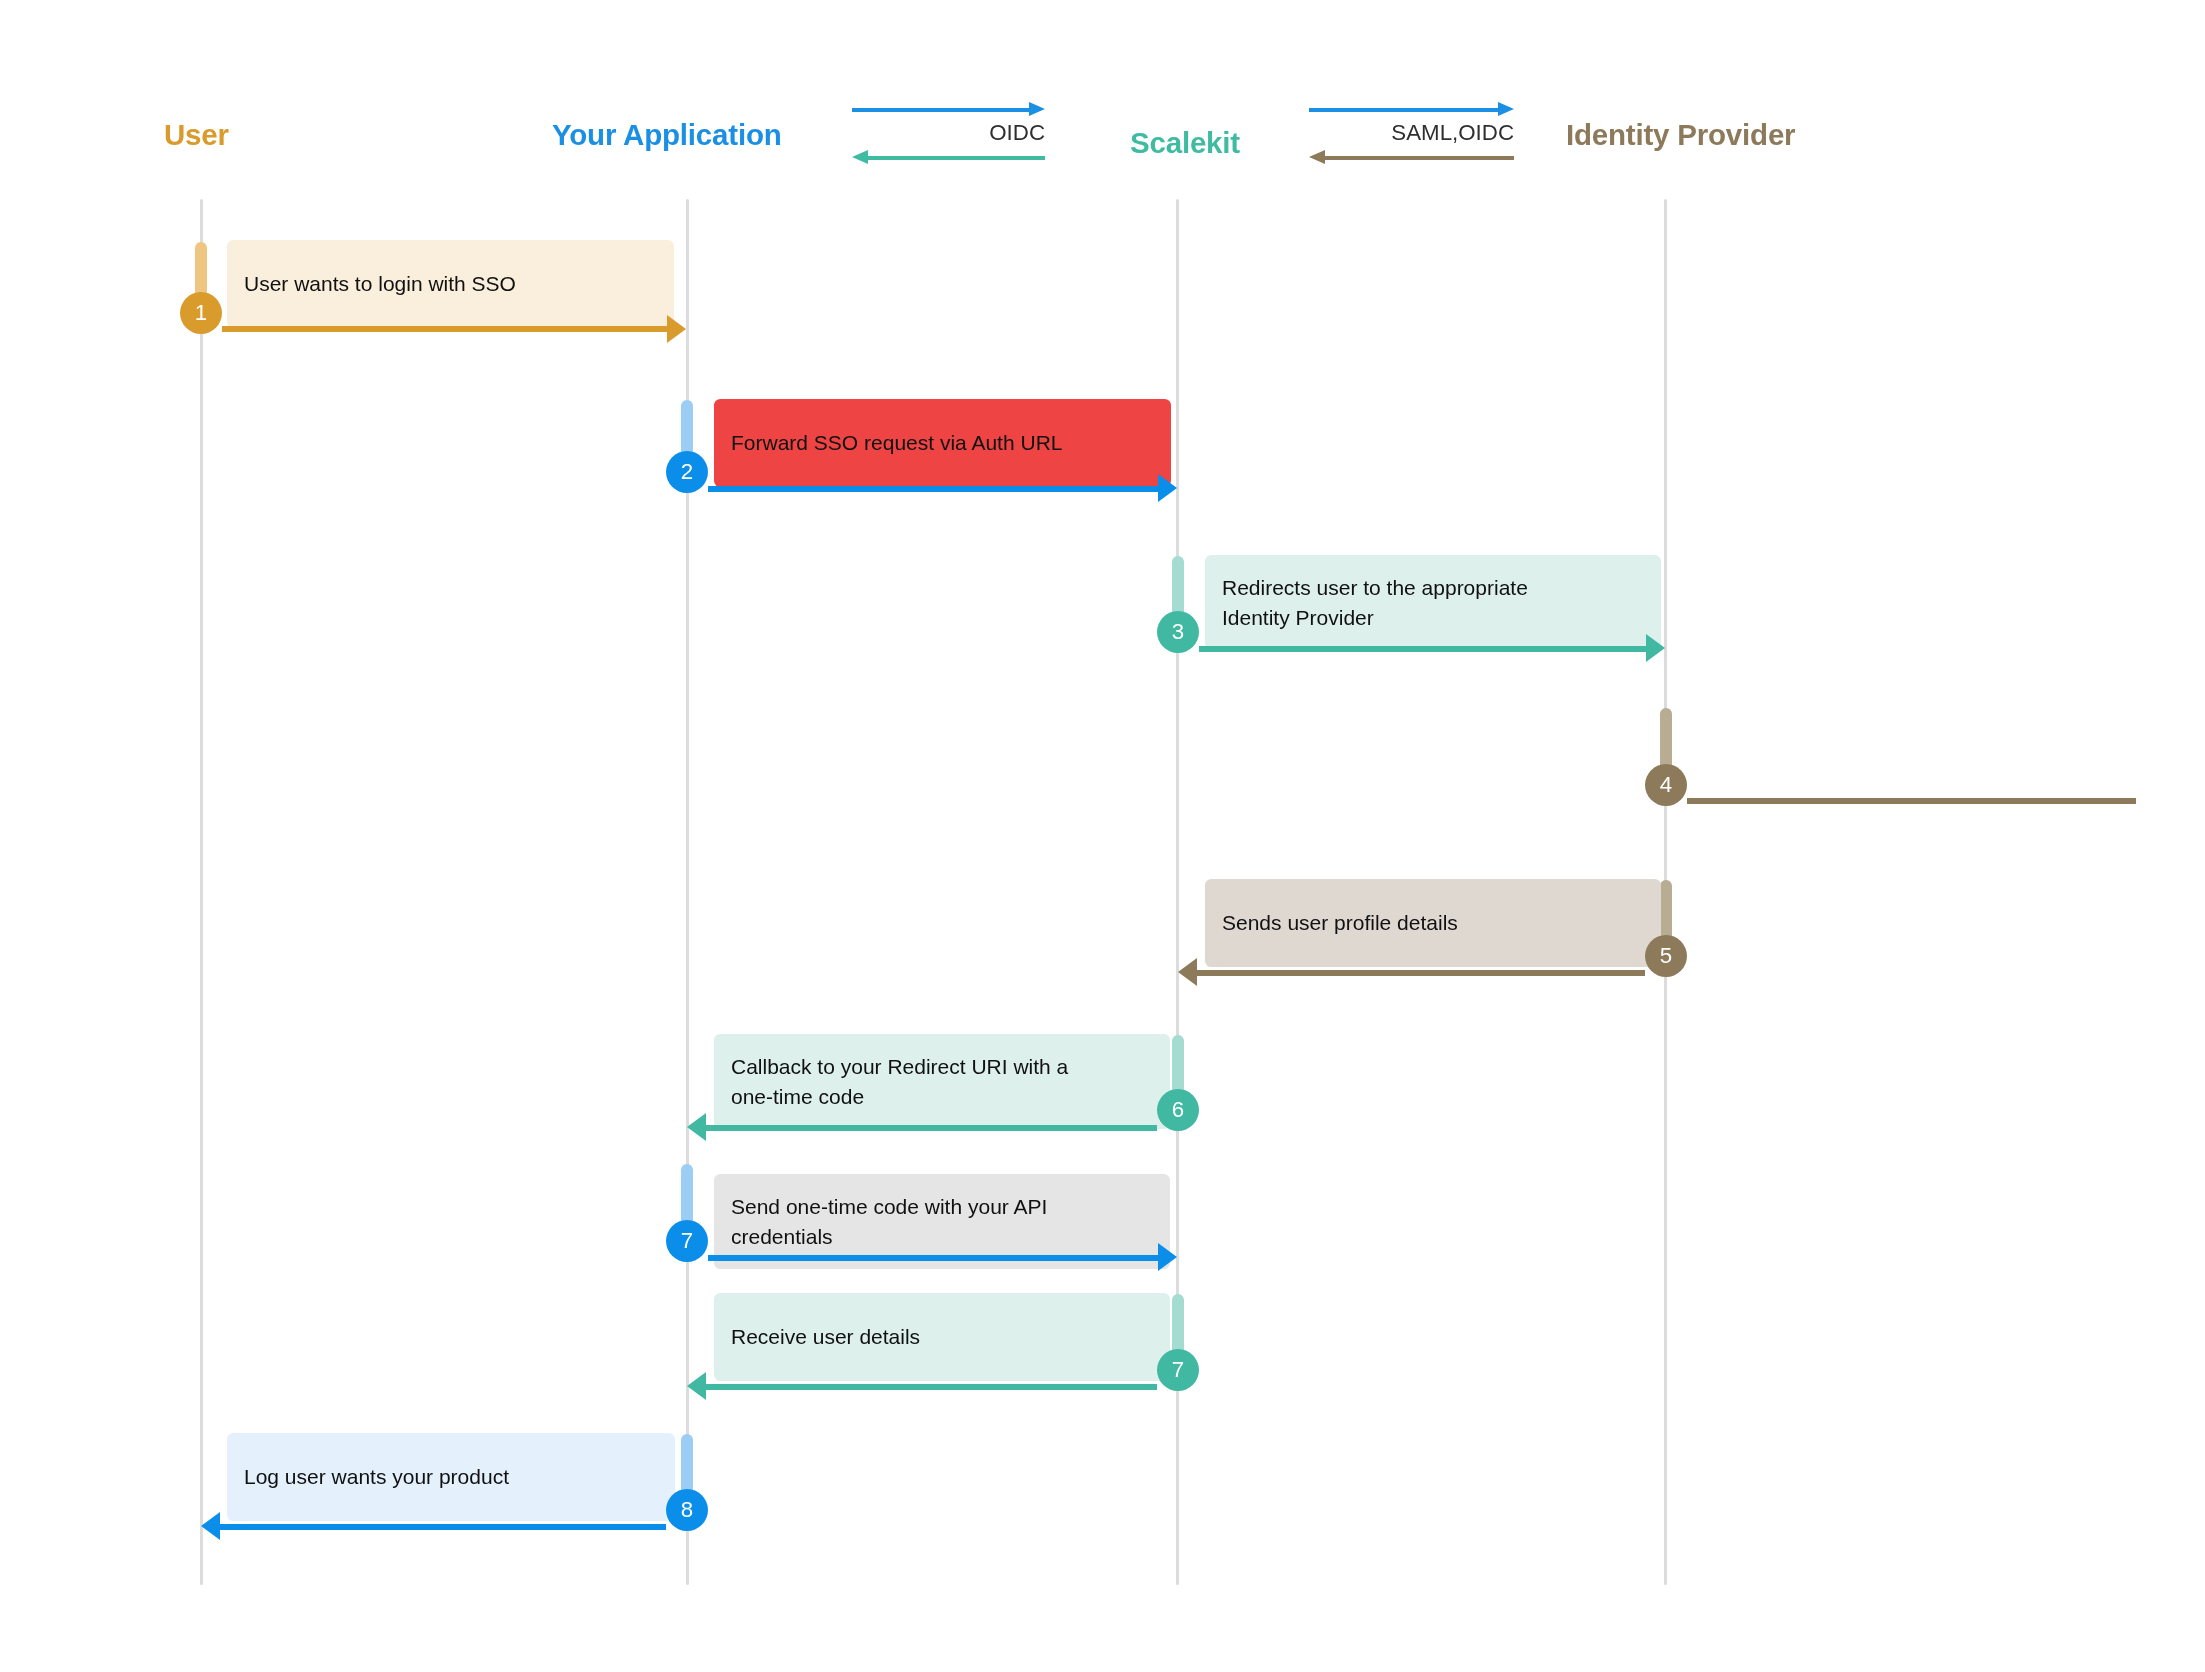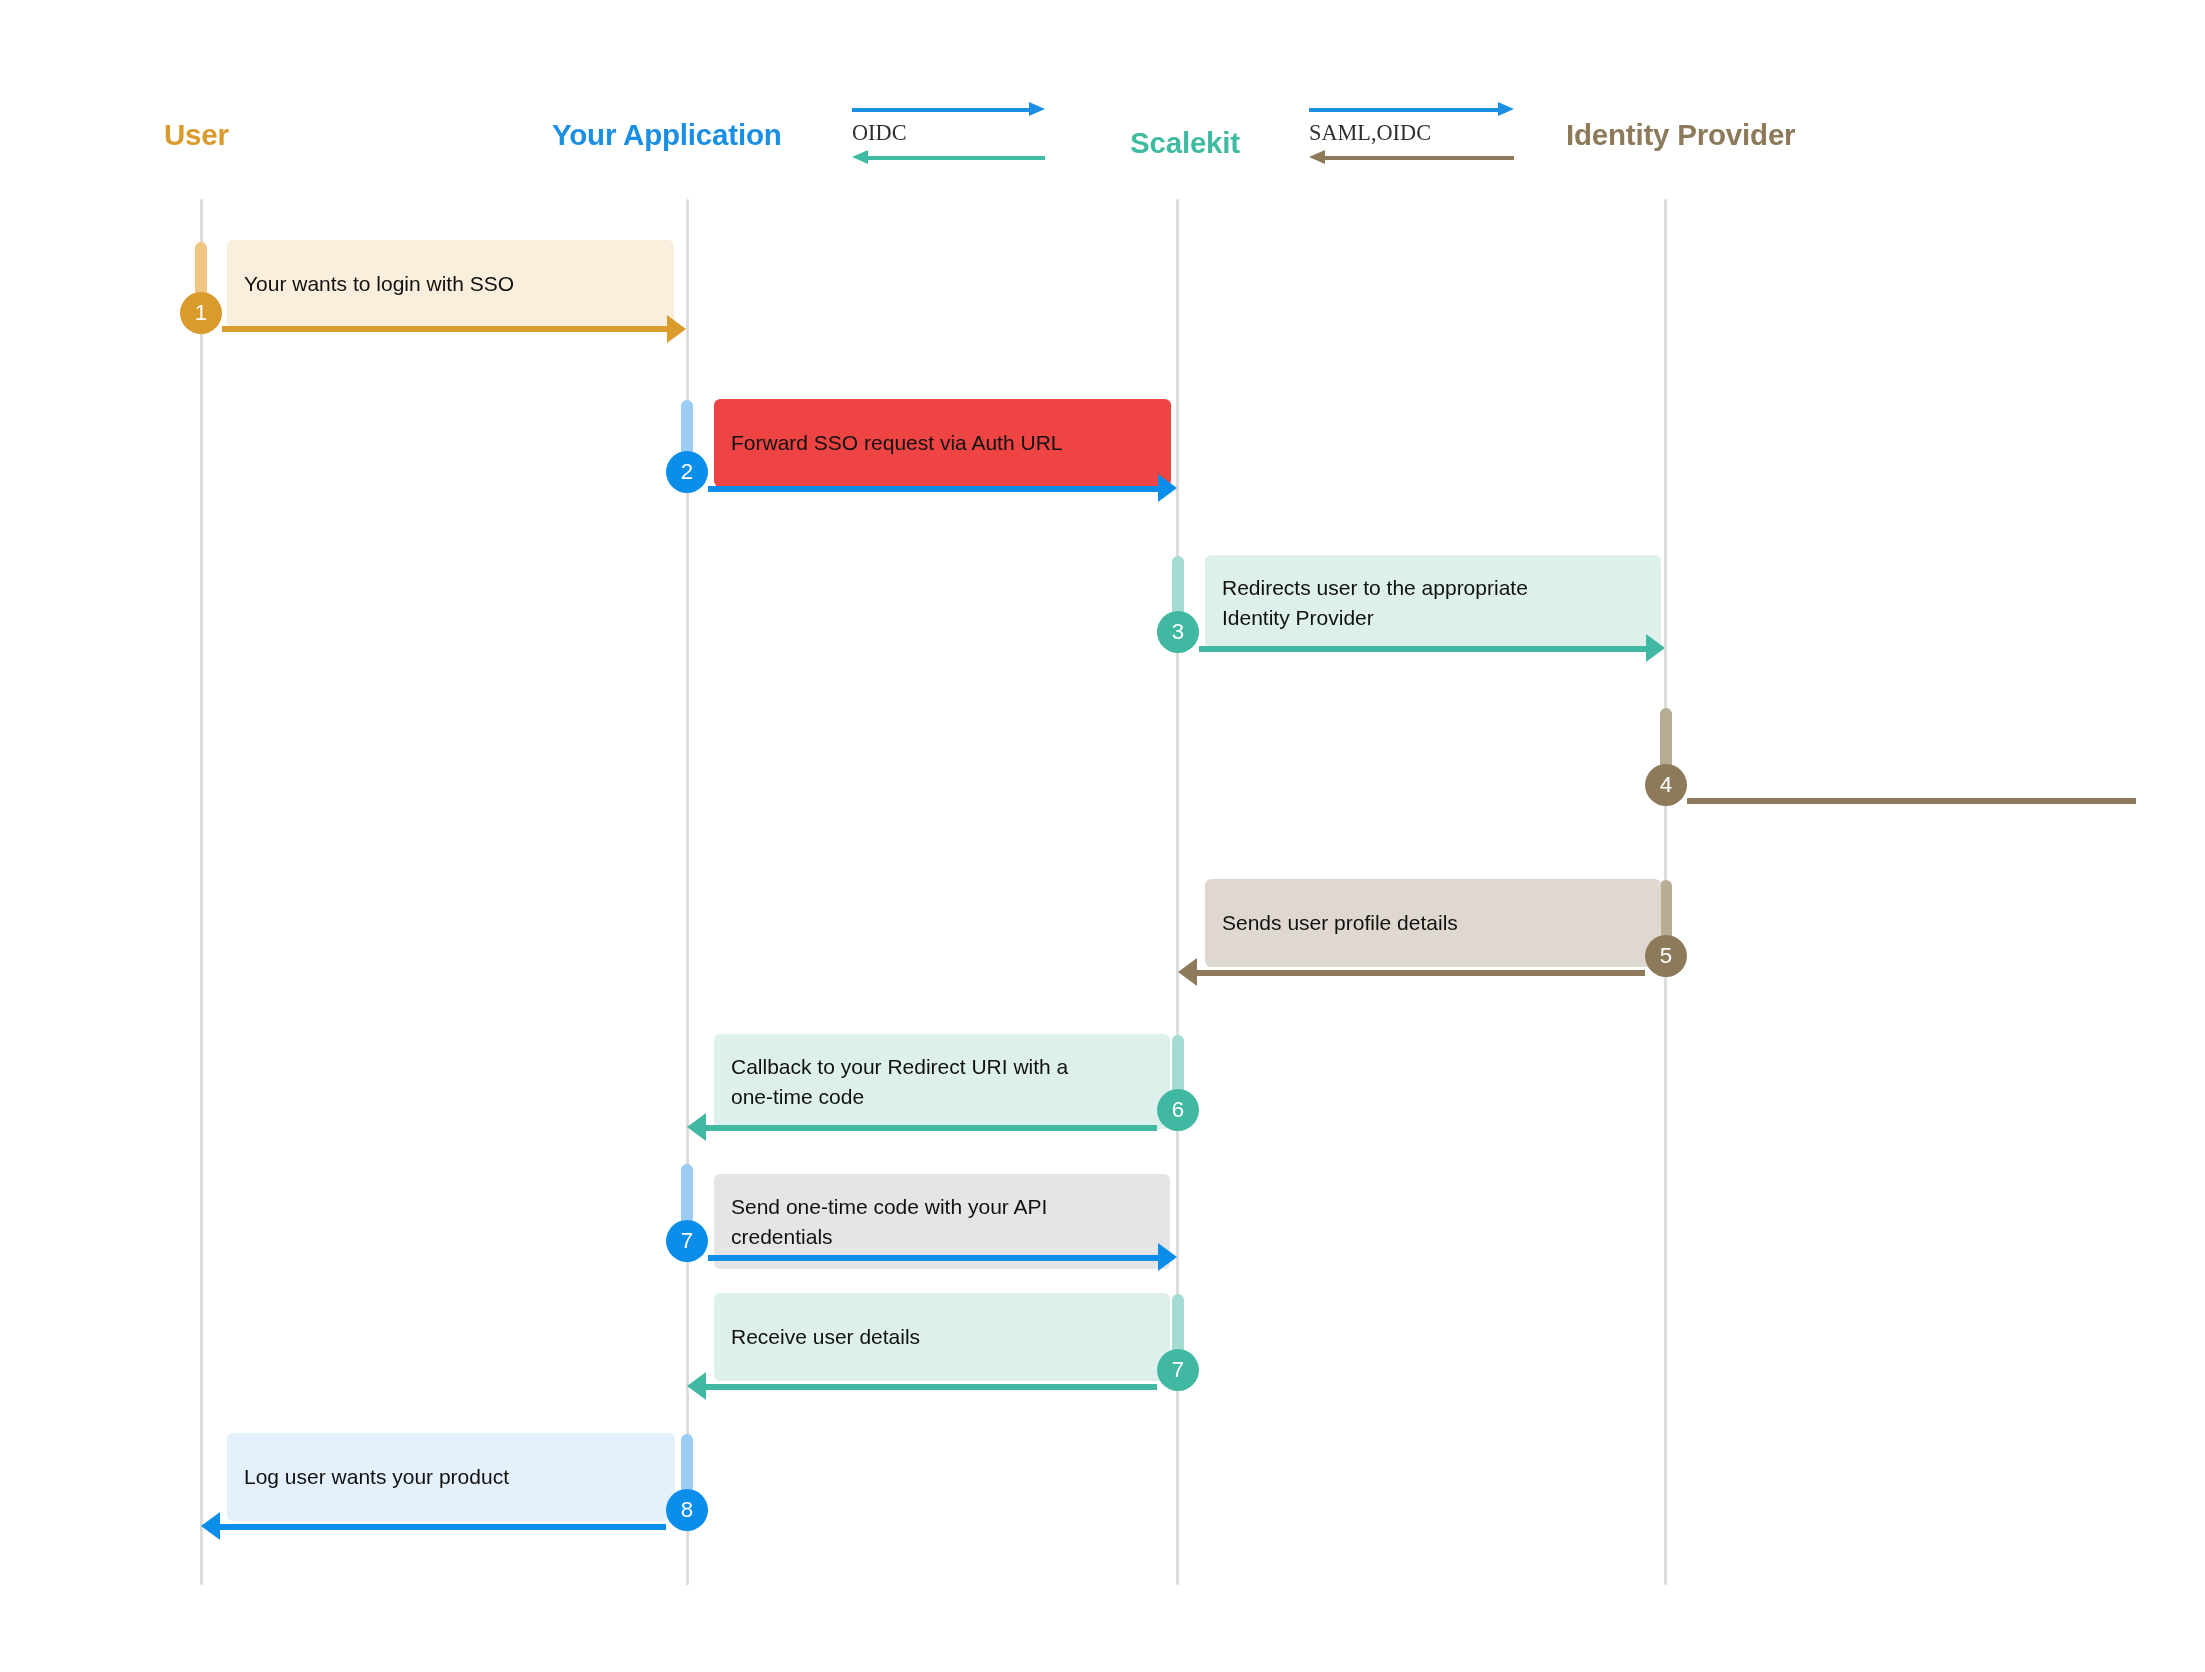--- a/index.html
+++ b/index.html
@@ -23,22 +23,21 @@
     font-size: 29.5px;
     font-weight: bold;
     white-space: nowrap;
     letter-spacing: -0.2px;
     line-height: 1;
   }
 
   
   .proto {
     position: absolute;
-    text-align: left;
-    font-family: Liberation Serif, serif;
+    text-align: right;
   }
   .proto-label {
     font-size: 22.3px;
     color: #2f2f2f;
     line-height: 1;
     white-space: nowrap;
   }
   .proto-arrow {
     position: relative;
     height: 15px;
@@ -147,21 +146,21 @@
         <div class="head" style="left: 189px; border-left: 16px solid rgb(27, 143, 227);"></div>
       </div>
       <div class="proto-label" style="margin: 5.4px 0px;">SAML,OIDC</div>
       <div class="proto-arrow" style="width: 205px;">
         <div class="shaft" style="left: 16px; width: 189px; background: rgb(140, 122, 91);"></div>
         <div class="head" style="left: 0px; border-right: 16px solid rgb(140, 122, 91);"></div>
       </div>
     </div>
     <div class="activation" style="left: 195px; top: 242px; height: 66px; background: rgb(239, 198, 129);"></div>
     <div class="note" style="left: 227px; top: 240px; width: 447px; height: 88px; background: rgb(250, 239, 220);">
-      <div class="note-text">Your wants to login with SSO</div>
+      <div class="note-text">User wants to login with SSO</div>
     </div>
     <div class="msg-shaft" style="left: 222px; top: 326px; width: 447px; background: rgb(217, 155, 43);"></div>
     <div class="msg-head right" style="left: 667px; top: 315px; border-left-color: rgb(217, 155, 43);"></div>
     <div class="badge" style="left: 180px; top: 292px; background: rgb(217, 155, 43);">1</div>
     <div class="activation" style="left: 681px; top: 400px; height: 67px; background: rgb(155, 205, 245);"></div>
     <div class="note" style="left: 714px; top: 399px; width: 457px; height: 88px; background: #ef4444;">
       <div class="note-text">Forward SSO request via Auth URL</div>
     </div>
     <div class="msg-shaft" style="left: 708px; top: 486px; width: 452px; background: rgb(11, 142, 234);"></div>
     <div class="msg-head right" style="left: 1158px; top: 474px; border-left-color: rgb(11, 142, 234);"></div>

